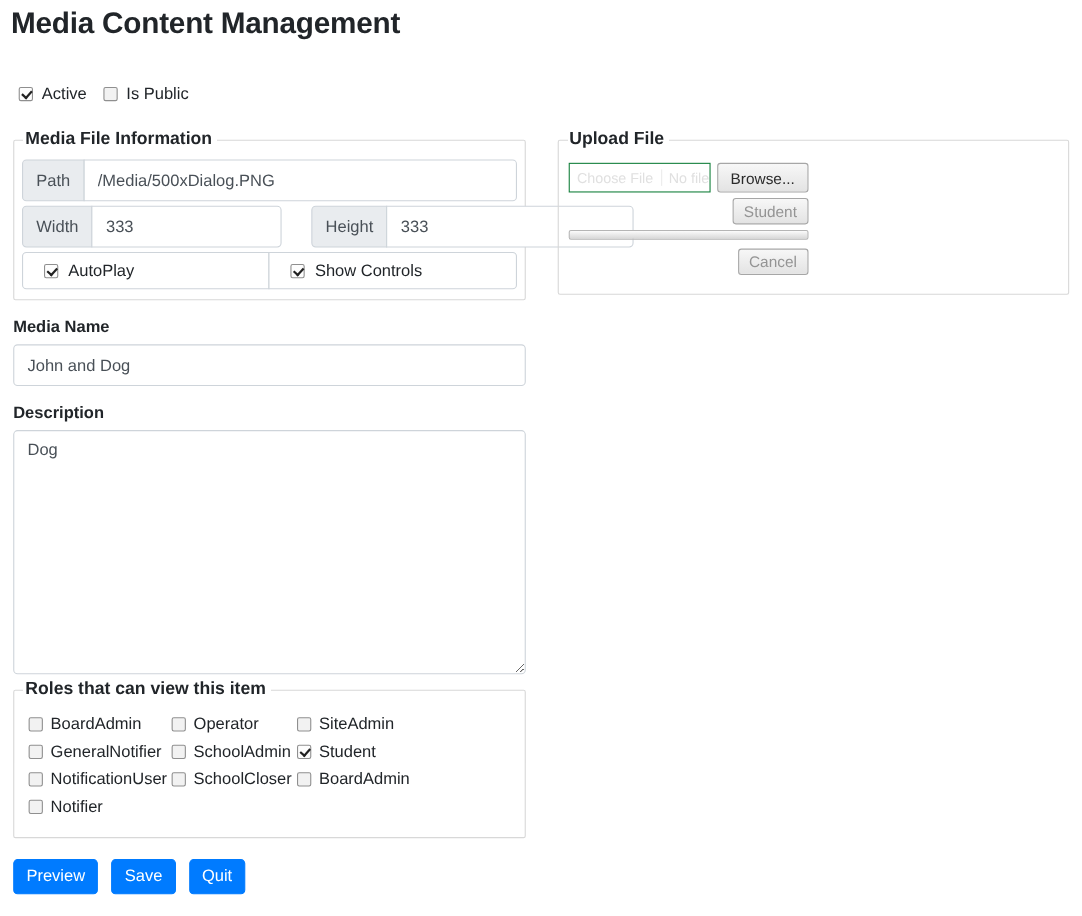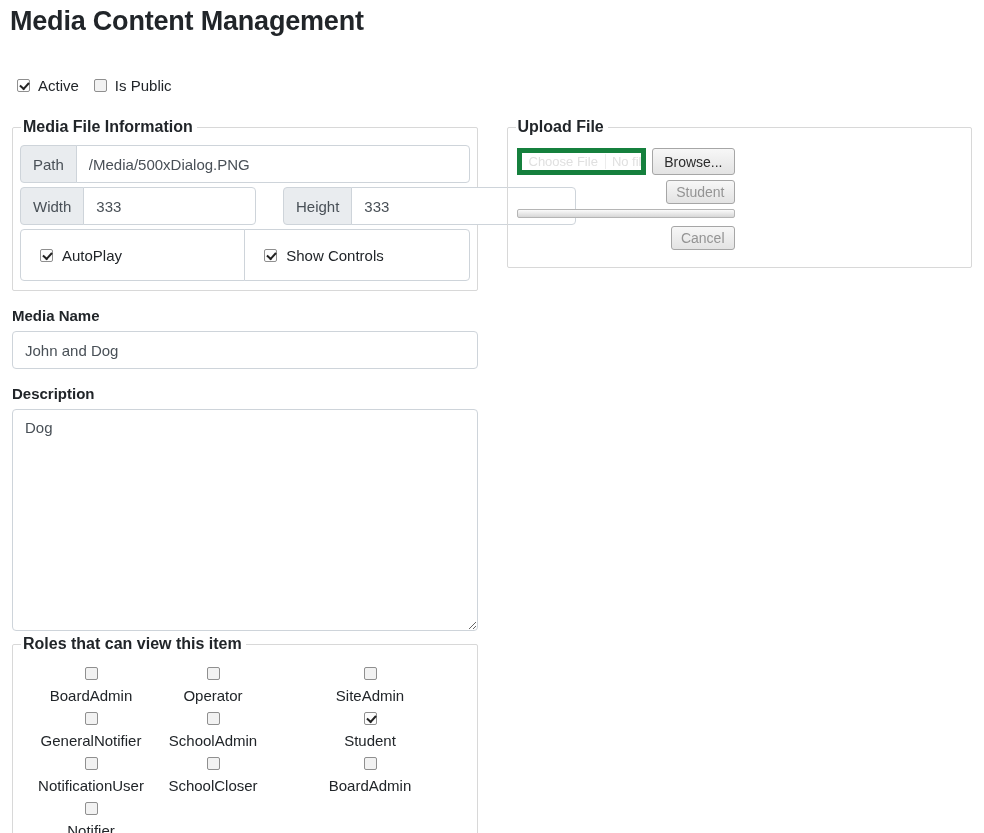--- a/index.html
+++ b/index.html
@@ -75,34 +75,34 @@
     padding: 0 10px 0 12px; font-size: 15px; color: #495057;
     background: #fff; cursor: default;
   }
   .caret { color: #222; font-size: 9px; flex: none; }
 
   .row2 { display: flex; gap: 27px; margin-bottom: 4px; }
   .row2 .igroup { margin-bottom: 0; }
   .g-width  { width: 236px; }
   .g-height { flex: 1; }
 
-  .checksrow { display: flex; height: 52px; }
+  .checksrow { display: flex; height: 34px; }
   .cbox {
     flex: 1; display: flex; align-items: center; gap: 9px;
     border: 1px solid #ced4da; background: #fff;
     padding: 0 0 0 19px; font-size: 15px; color: #212529;
   }
   .cbox.first { border-radius: 4px 0 0 4px; }
   .cbox.last  { border-radius: 0 4px 4px 0; margin-left: -1px; }
 
   
   .upload-inner { width: 220px; padding: 3px 0 8px 2px; }
   .file-row { display: flex; gap: 6px; margin-bottom: 5px; }
   .file-box {
-    width: 143px; height: 27px; border: 5px solid #15803d; background: #fff;
+    width: 143px; height: 27px; border: 1px solid #15803d; background: #fff;
     display: flex; align-items: center; overflow: hidden; white-space: nowrap; justify-content: space-between;
   }
   .faint-btn { color: #e0e0e0; font-size: 13px; padding: 0 7px; flex: none; }
   .faint-status { color: #e0e0e0; font-size: 13px; padding: 0 6px; border-left: 1px solid #ececec; overflow: hidden; }
   .winbtn {
     font-family: "Liberation Sans", "DejaVu Sans", sans-serif;
     font-size: 14px; color: #2b2b2b;
     background: linear-gradient(#f7f7f7, #e3e3e3);
     border: 1px solid #a6a6a6; border-radius: 3px;
     padding: 3px 11px; cursor: pointer;
@@ -118,21 +118,21 @@
   
   .field { margin-top: 16px; width: 466px; }
   .blabel { display: block; font-size: 15px; font-weight: 700; color: #212529; margin: 0 0 7px 0; }
   .fc.wide { width: 466px; height: 38px; }
   .fc.ta { width: 466px; height: 222px; padding: 8px 12px; resize: both; line-height: 1.35; }
 
   
   .roles-fs { width: 466px; margin-top: 20px; padding-bottom: 6px; }
   .rgrid { padding: 5px 0 2px 6px; }
   .rrow { display: flex; align-items: center; margin-bottom: 8px; }
-  .rcell { display: flex; align-items: center; gap: 7px; font-size: 15px; color: #212529; flex-direction: column; }
+  .rcell { display: flex; align-items: center; gap: 7px; font-size: 15px; color: #212529; }
   .rcell.c1 { width: 130px; }
   .rcell.c2 { width: 114px; }
   .rcell.c3 { flex: 1; }
 
   
   .actions { margin-top: 19px; display: flex; gap: 12px; }
   .btn-primary {
     font-family: "Liberation Sans", "DejaVu Sans", sans-serif;
     background: #007bff; border: 1px solid #007bff; color: #fff;
     font-size: 15px; padding: 5px 11px; border-radius: 4px; cursor: pointer;

